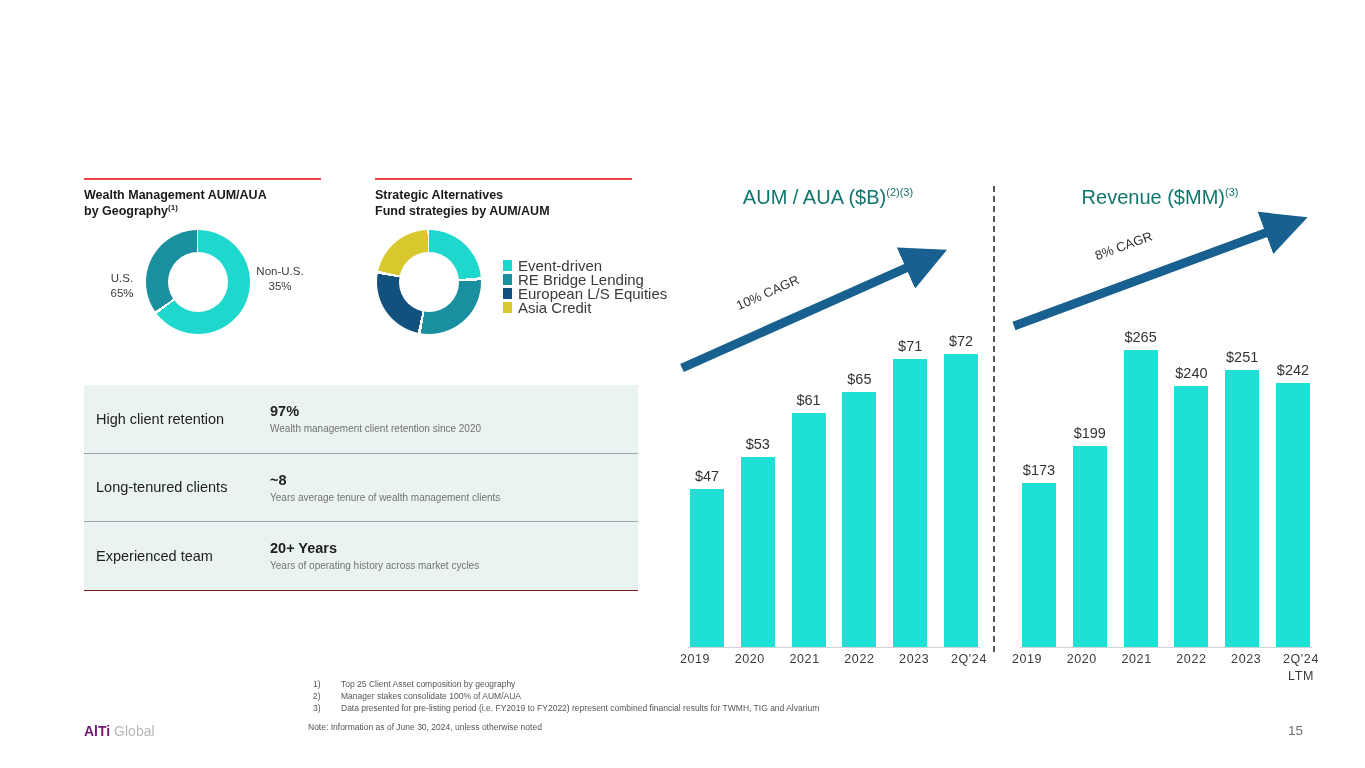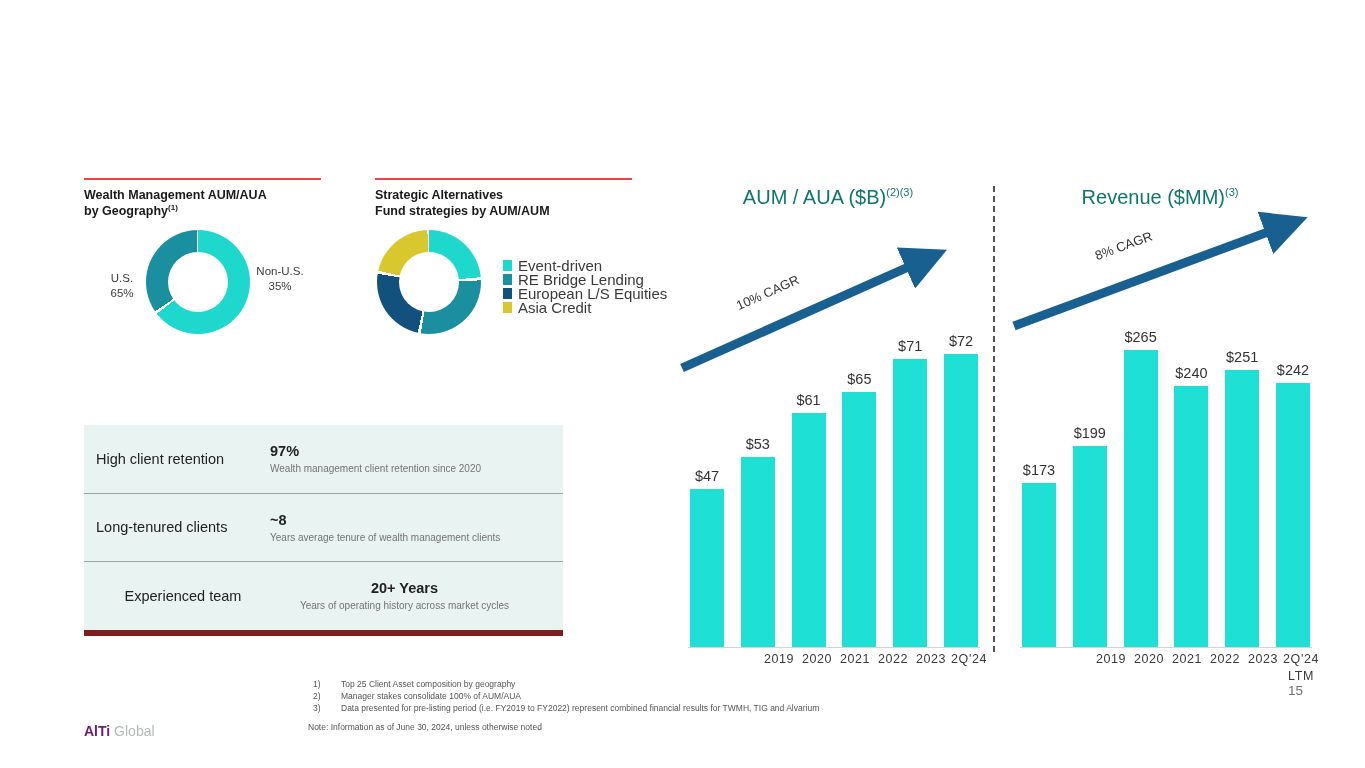--- a/index.html
+++ b/index.html
@@ -34,25 +34,25 @@
   #lblUS   { left:100px; top:271px; width:44px; }
   #lblNonUS{ left:249px; top:264px; width:62px;text-align:center; }
 
   
   .legend{ position:absolute; left:503px; top:259px; }
   .leg-row{ display:flex; align-items:center; margin-bottom:1px; height:13px; }
   .leg-sw{ width:9px; height:11px; margin-right:6px; flex:0 0 auto; }
   .leg-tx{ font-size:15px; color:#3a3a3a; white-space:nowrap; }
 
   
-  .stats{ position:absolute; left:84px; top:385px; width:479px;
-    background:#e9f3f1;margin-top:40px; }
+  .stats{ position:absolute; left:84px; top:385px; width:554px;
+    background:#e9f3f1; }
   .srow{ display:flex; align-items:flex-start; padding:16px 0 16px 0;
          border-bottom:1px solid #9aa6a6; }
-  .srow:last-child{ border-bottom:6px solid #7f1d1d;text-align:center; }
+  .srow:last-child{ border-bottom:1px solid #7f1d1d; }
   .srow-label{ width:186px; flex:0 0 auto; padding-left:12px; font-size:14.5px; color:#222;
                align-self:center; }
   .srow-body{ flex:1 1 auto; padding-right:24px; }
   .srow-value{ font-size:14.5px; font-weight:bold; color:#222; line-height:1.45; }
   .srow-desc { font-size:10px; color:#737373; line-height:1.45; }
 
   
   .chart{ position:absolute; }
   #chartAUM{ left:668px; top:186px; width:320px; height:500px; }
   #chartREV{ left:1000px; top:186px; width:320px; height:500px; }
@@ -65,21 +65,21 @@
   .axis{ position:absolute; left:8px; right:0px; bottom:0; height:1px; background:#cfd4d4; }
 
   .bars{ position:absolute; left:8px; right:0; bottom:1px; top:0;
          display:flex; align-items:flex-end; justify-content:space-between; }
   .bcol{ position:relative; width:38px; display:flex; flex-direction:column;
          align-items:center; justify-content:flex-end; height:100%; }
   .bval{ font-size:14.5px; color:#333; margin-bottom:5px; white-space:nowrap; }
   .bar{ width:34px; background:#1ee0d5; }
 
   .xaxis{ position:absolute; left:8px; right:0; top:465px;
-          display:flex; justify-content:flex-end; }
+          display:flex; justify-content:space-between; }
   .xlab{ width:38px; text-align:center; font-size:12.5px; color:#3a3a3a;
          letter-spacing:0.6px; line-height:1.35; }
 
   
   .arrow-wrap{ position:absolute; left:0; top:0; width:320px; height:500px;
                pointer-events:none; }
   .cagr{ position:absolute; font-size:13px; color:#333; white-space:nowrap;
          transform-origin:left bottom; }
 
   
@@ -89,21 +89,21 @@
   
   .footnotes{ position:absolute; left:313px; top:678px; font-size:8.5px; color:#555;
               line-height:1.42; }
   .fn-row{ display:flex; }
   .fn-num{ width:28px; flex:0 0 auto; }
   .note{ position:absolute; left:308px; top:722px; font-size:8.5px; color:#555; }
 
   
   .brand{ position:absolute; left:84px; top:723px; font-size:14px; color:#b4b8ba; }
   .brand b{ font-weight:bold; color:#701a75; }
-  .pageno{ position:absolute; right:62px; top:683px; font-size:13.5px; color:#6b7073; }
+  .pageno{ position:absolute; right:62px; top:723px; font-size:13.5px; color:#6b7073; }
 </style>
 </head>
 <body>
 
 <div class="slide">
 
 
   <div class="sec-head" id="secWealth">
     <span>Wealth Management AUM/AUA</span><br>
     <span>by Geography</span><sup>(1)</sup>

